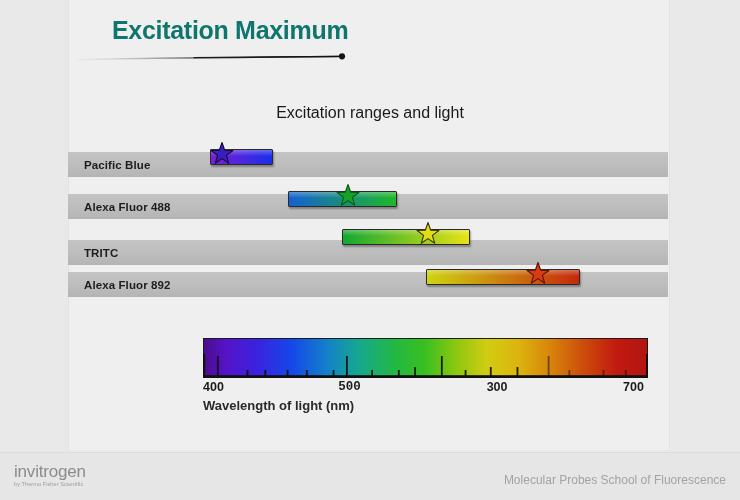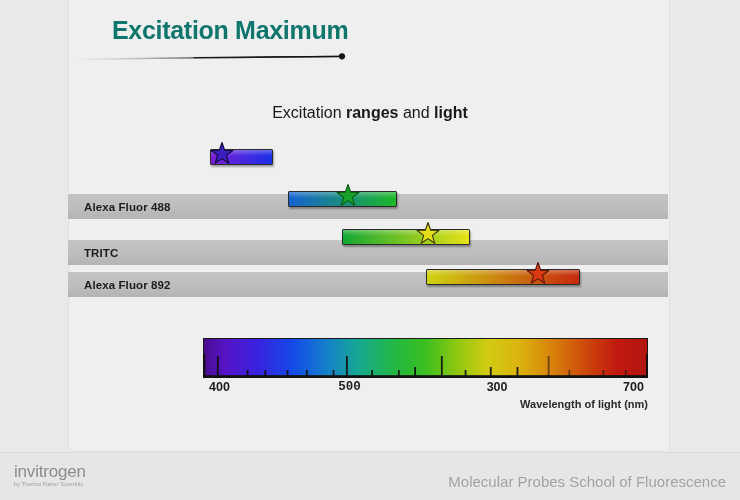--- a/index.html
+++ b/index.html
@@ -63,21 +63,21 @@
     position: absolute;
     left: 0;
     top: 104px;
     width: 740px;
     text-align: center;
     font-size: 16px;
     color: #191919;
     white-space: nowrap;
   }
   #subtitle .light { font-weight: normal; }
-  #subtitle .bold  { font-weight: bold; }
+  #subtitle .bold  { font-weight: normal; }
 
   
   .dye-row {
     position: absolute;
     left: 68px;
     width: 600px;
     height: 25px;
     background: linear-gradient(to bottom, #c4c4c4 0%, #bdbdbd 55%, #b4b4b4 100%);
   }
   .dye-label {
@@ -167,22 +167,22 @@
     font-size: 12.5px;
     font-weight: bold;
     color: #1b1b1b;
     top: 0;
   }
   #axis-title {
     position: absolute;
     left: 203px;
     top: 398px;
     width: 445px;
-    text-align: right;
-    font-size: 11px;
+    text-align: left;
+    font-size: 13px;
     font-weight: bold;
     color: #2a2a2a;
     white-space: nowrap;
   }
 
   
   #footer {
     position: absolute;
     left: 0;
     top: 452px;
@@ -205,21 +205,21 @@
   #brand-sub {
     font-size: 5.5px;
     color: #9b9b9b;
     letter-spacing: 0.1px;
     margin-top: 1px;
   }
   #footer-right {
     position: absolute;
     right: 14px;
     top: 20px;
-    font-size: 15px;
+    font-size: 12px;
     color: #a3a3a3;
     white-space: nowrap;
   }
 </style>
 </head>
 <body>
 
 <div id="slide">
 
   <div id="panel"></div>
@@ -238,20 +238,23 @@
     </defs>
     <path d="M2,9.6 C40,8.4 120,7.6 200,7.0 C230,6.7 252,6.5 266,6.4" stroke="url(#strokeFade)" stroke-width="1.5" fill="none" stroke-linecap="round"></path>
     <path d="M120,7.6 C180,7.1 230,6.7 266,6.4" stroke="#141414" stroke-width="1.1" fill="none" stroke-linecap="round" opacity="0.9"></path>
     <circle cx="268" cy="6.3" r="3.1" fill="#141414"></circle>
   </svg>
 
   <div id="subtitle">
     <span class="light"></span><span class="light">Excitation </span><span class="bold">ranges</span><span class="light"> and </span><span class="bold">light</span>
   </div>
 
+  <div class="dye-row" style="top:152px">
+    <span class="dye-label">Pacific Blue</span>
+  </div>
   <div class="dye-row" style="top:194px">
     <span class="dye-label">Alexa Fluor 488</span>
   </div>
   <div class="dye-row" style="top:240px">
     <span class="dye-label">TRITC</span>
   </div>
   <div class="dye-row" style="top:272px">
     <span class="dye-label">Alexa Fluor 892</span>
   </div>
 
@@ -294,21 +297,21 @@
         <rect x="344.72" y="18.00" width="1.8" height="22.00" fill="#0e0e0e" opacity="0.55"></rect>
         <rect x="365.48" y="32.00" width="1.8" height="8.00" fill="#0e0e0e" opacity="0.55"></rect>
         <rect x="399.60" y="32.00" width="1.8" height="8.00" fill="#0e0e0e" opacity="0.55"></rect>
         <rect x="421.85" y="32.00" width="1.8" height="8.00" fill="#0e0e0e" opacity="0.55"></rect>
         <rect x="0" y="37.2" width="445" height="2.6" fill="#111"></rect>
         <rect x="0.0" y="16" width="2.2" height="24" fill="#111"></rect>
         <rect x="443.0" y="16" width="2.2" height="24" fill="#111"></rect>
       </svg>
   </div>
   <div id="axis-labels">
-      <div class="axis-tick-label" style="left: 6px; text-align: center;">400</div>
+      <div class="axis-tick-label" style="left: 0px; text-align: center;">400</div>
       <div class="axis-tick-label" style="left: 135.333px; font-family: Liberation Mono, monospace;">500</div>
       <div class="axis-tick-label" style="left: 283.667px;">300</div>
       <div class="axis-tick-label" style="left: 420px;">700</div>
     </div>
   <div id="axis-title">Wavelength of light (nm)</div>
 
   <div id="footer">
     <div id="brand">
       <div id="brand-name">invitrogen</div>
       <div id="brand-sub">by Thermo Fisher Scientific</div>

